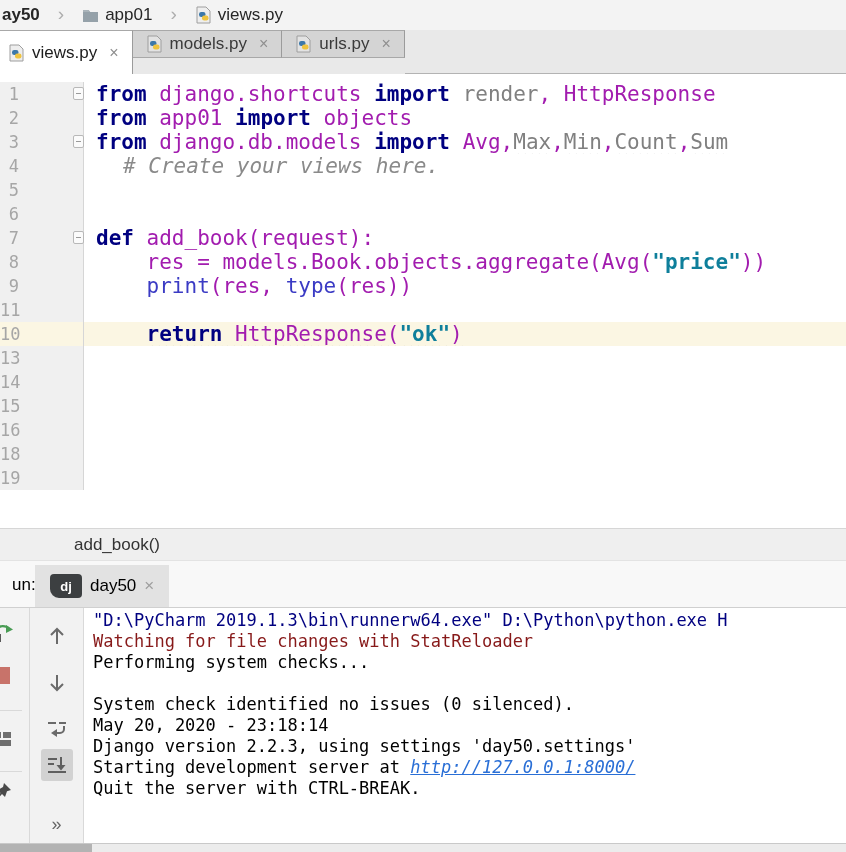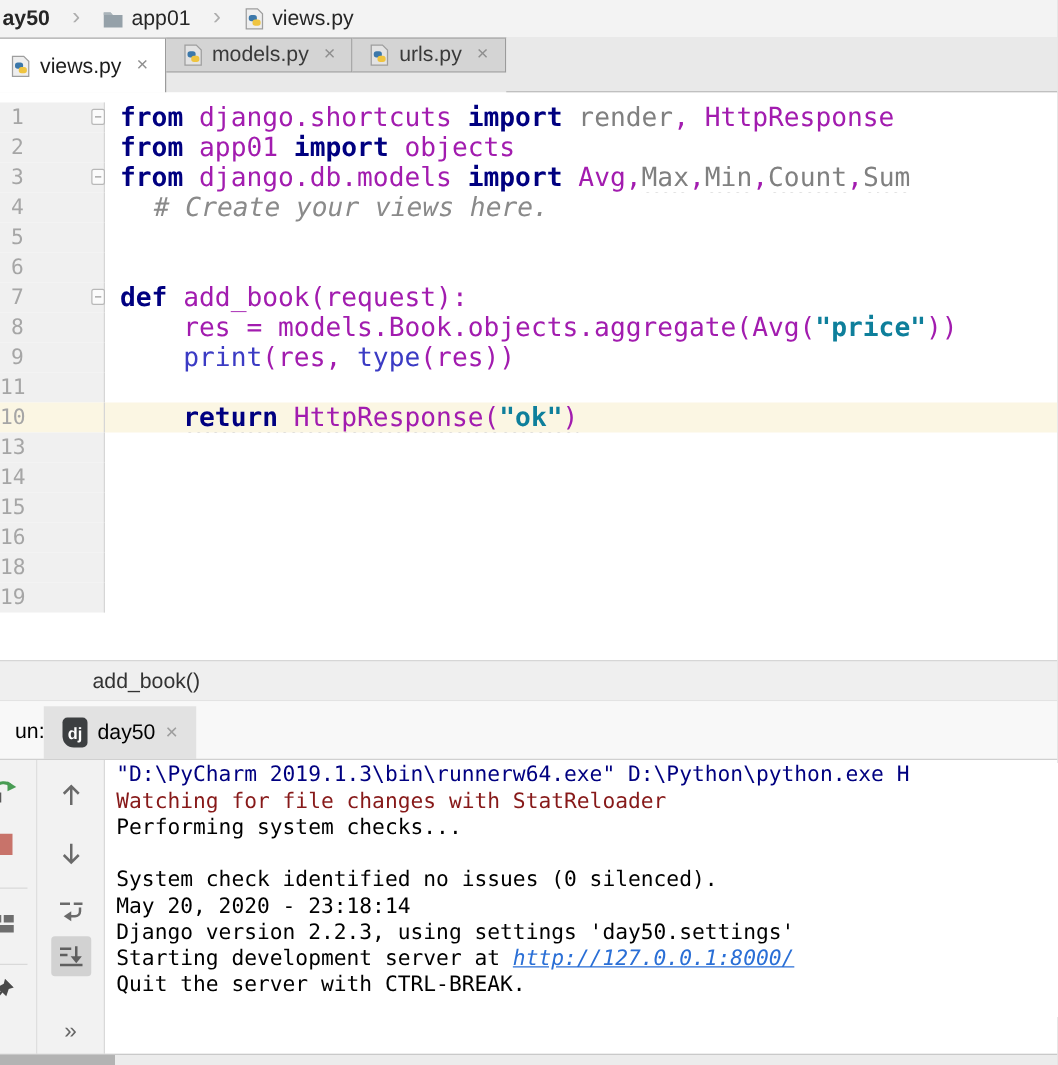--- a/index.html
+++ b/index.html
@@ -43,21 +43,21 @@
   .tok.wavy{text-decoration:underline wavy 1px #c4c4c4;text-underline-offset:4px;text-decoration-skip-ink:none;}
   
   .function-bar{position:absolute;top:528px;left:0;right:0;height:33px;background:#efefef;
     border-top:1px solid #d6d6d6;border-bottom:1px solid #e3e3e3;display:flex;align-items:center;box-sizing:border-box;}
   .function-bar .fn-label{margin-left:74px;font-size:17px;color:#333;}
   
   .run-bar{position:absolute;top:561px;left:0;right:0;height:46px;background:#f8f8f8;}
   .run-label{position:absolute;left:12px;top:14px;font-size:17px;color:#000;}
   .run-tab{position:absolute;left:35px;top:4px;height:42px;display:inline-flex;align-items:center;
     gap:8px;background:#e2e2e2;padding:0 15px;font-size:17px;color:#000;}
-  .dj-icon{width:20px;height:24px;background:#3c3f41;color:#fff;border-radius:4px 4px 4px 9px;
+  .dj-icon{width:32px;height:24px;background:#3c3f41;color:#fff;border-radius:4px 4px 4px 9px;
     display:flex;align-items:center;justify-content:center;font-weight:bold;font-size:13px;}
   .run-tab .close{color:#9e9e9e;font-size:17px;}
   
   .console-row{position:absolute;top:607px;left:0;right:0;height:236px;display:flex;border-top:1px solid #d0d0d0;box-sizing:border-box;}
   .run-toolbar{flex:0 0 30px;background:#f2f2f2;border-right:1px solid #d9d9d9;box-sizing:border-box;
     padding-top:15px;display:flex;flex-direction:column;overflow:hidden;}
   .run-toolbar .ticon{margin-left:-8px;width:22px;height:20px;}
   .tdivider{height:1px;background:#d9d9d9;margin:0 0 0 -8px;width:30px;}
   .console-toolbar{flex:0 0 54px;background:#f2f2f2;border-right:1px solid #d9d9d9;box-sizing:border-box;
     padding-top:18px;display:flex;flex-direction:column;align-items:center;}

